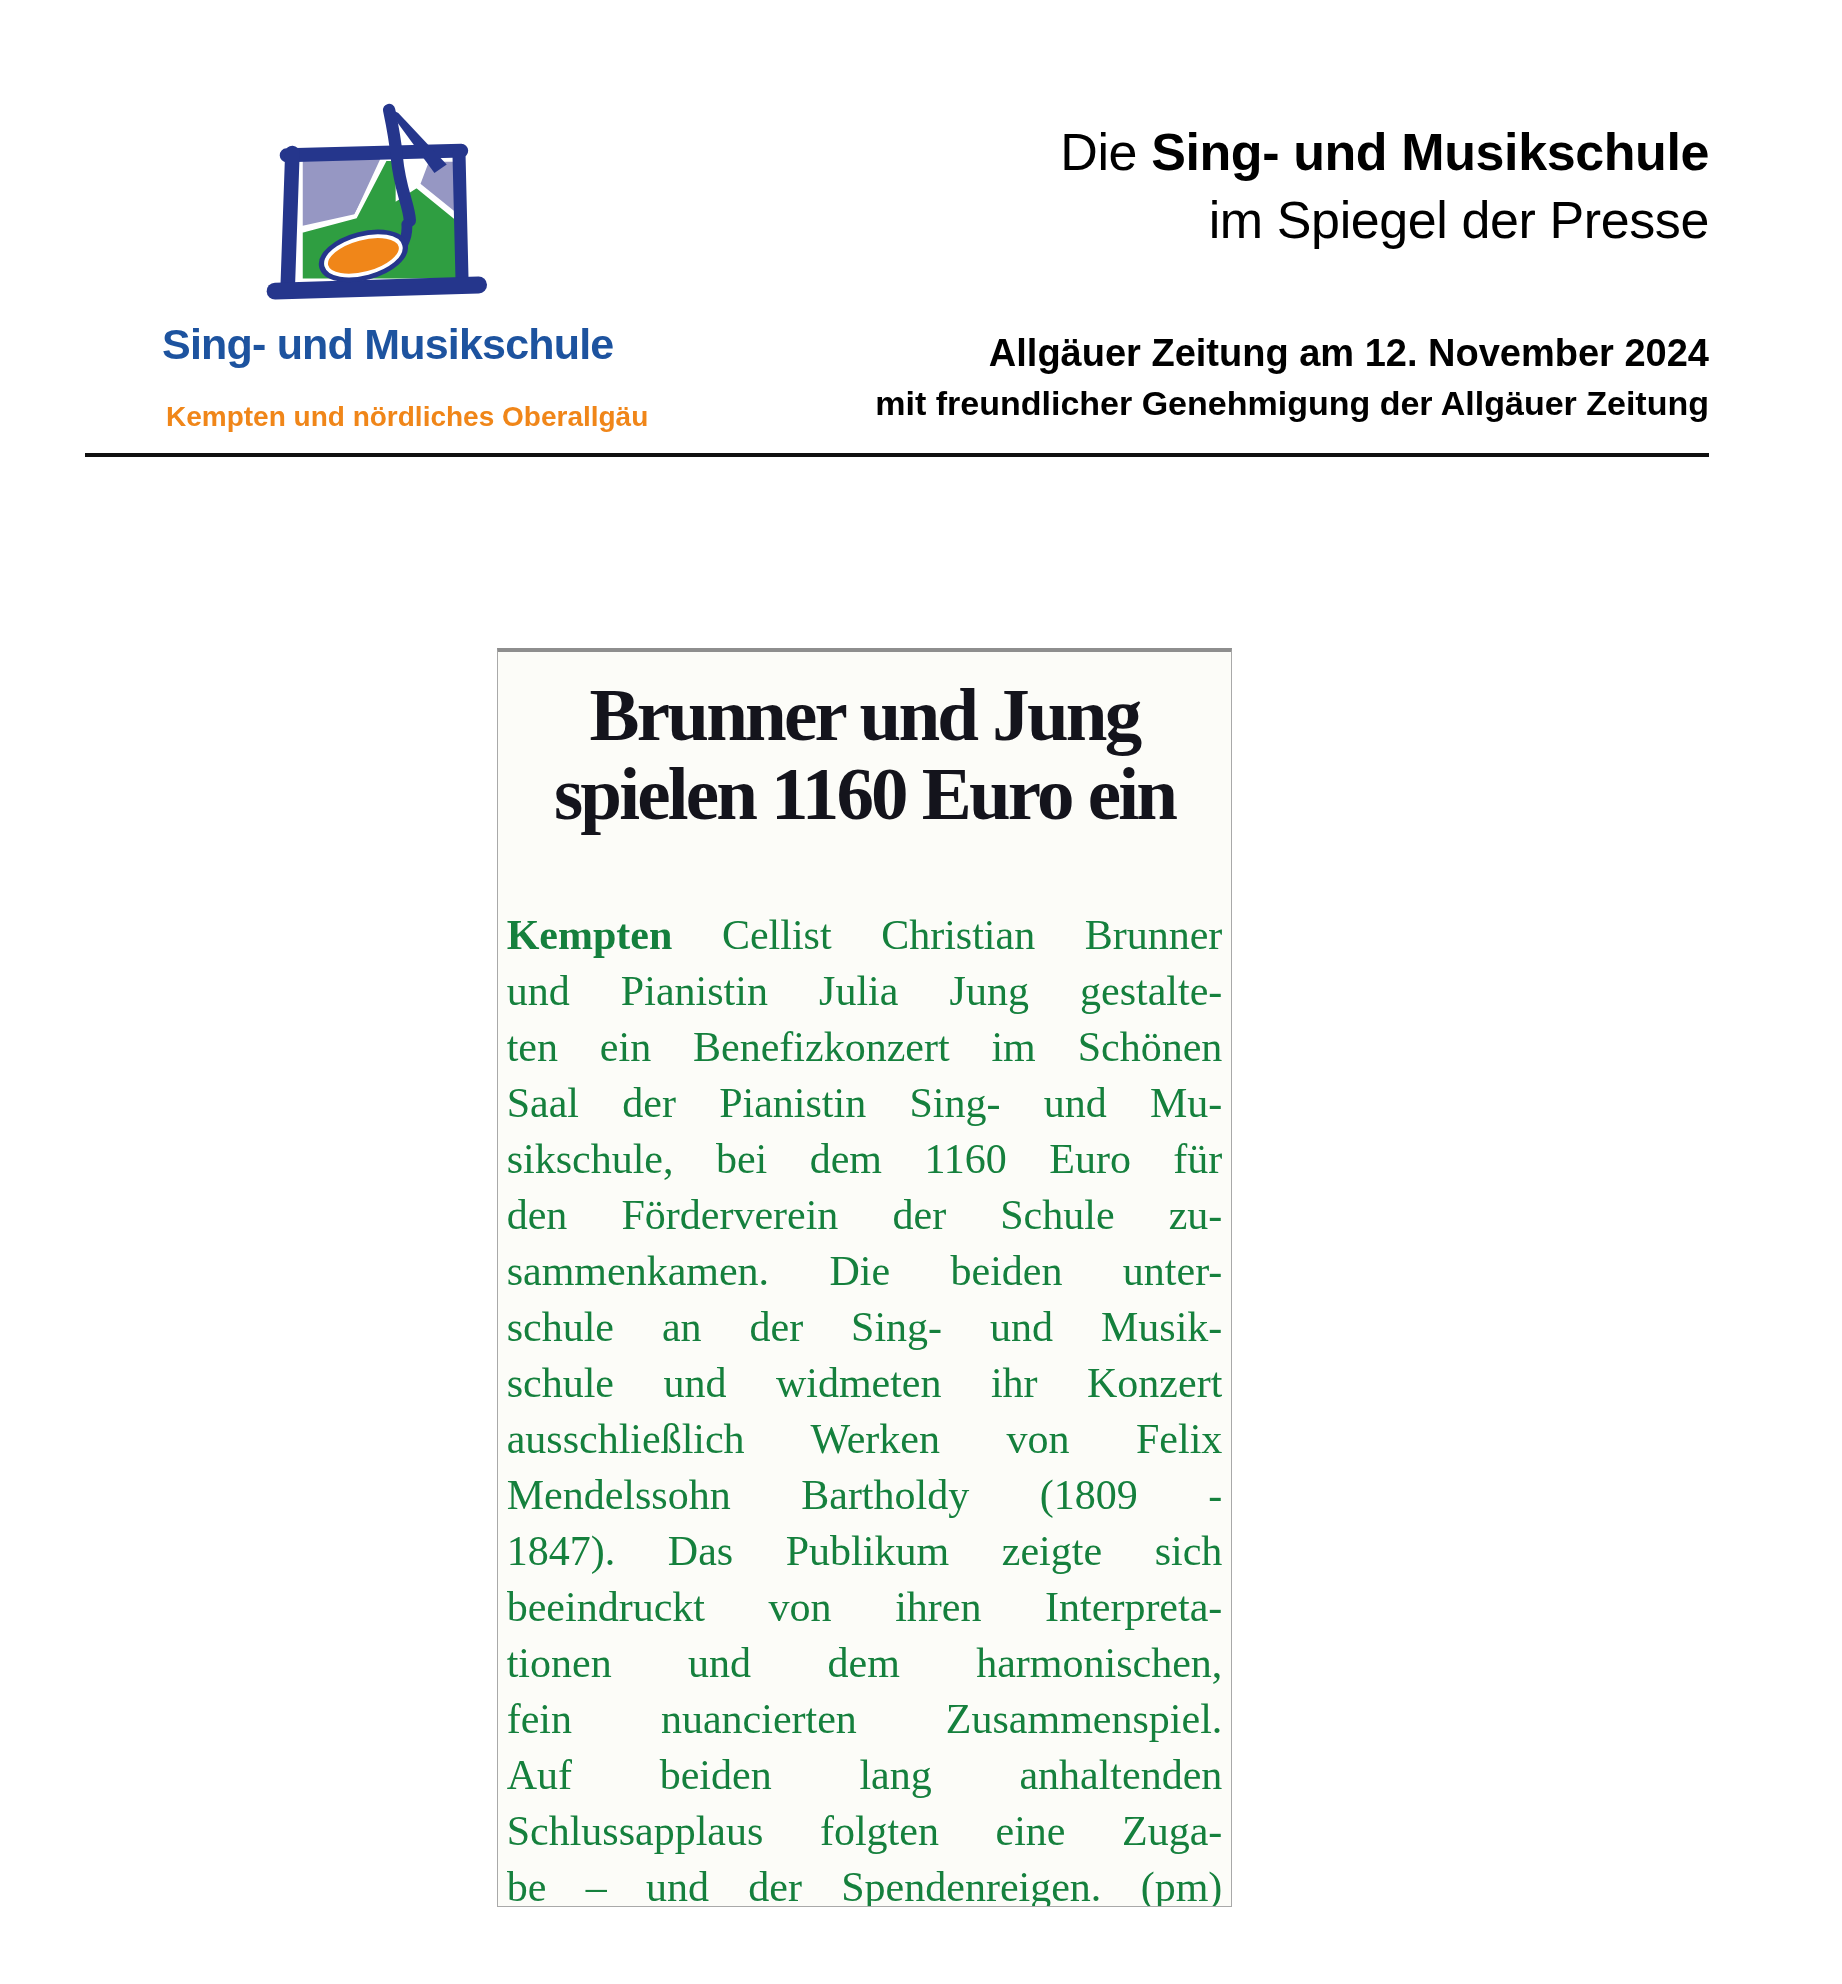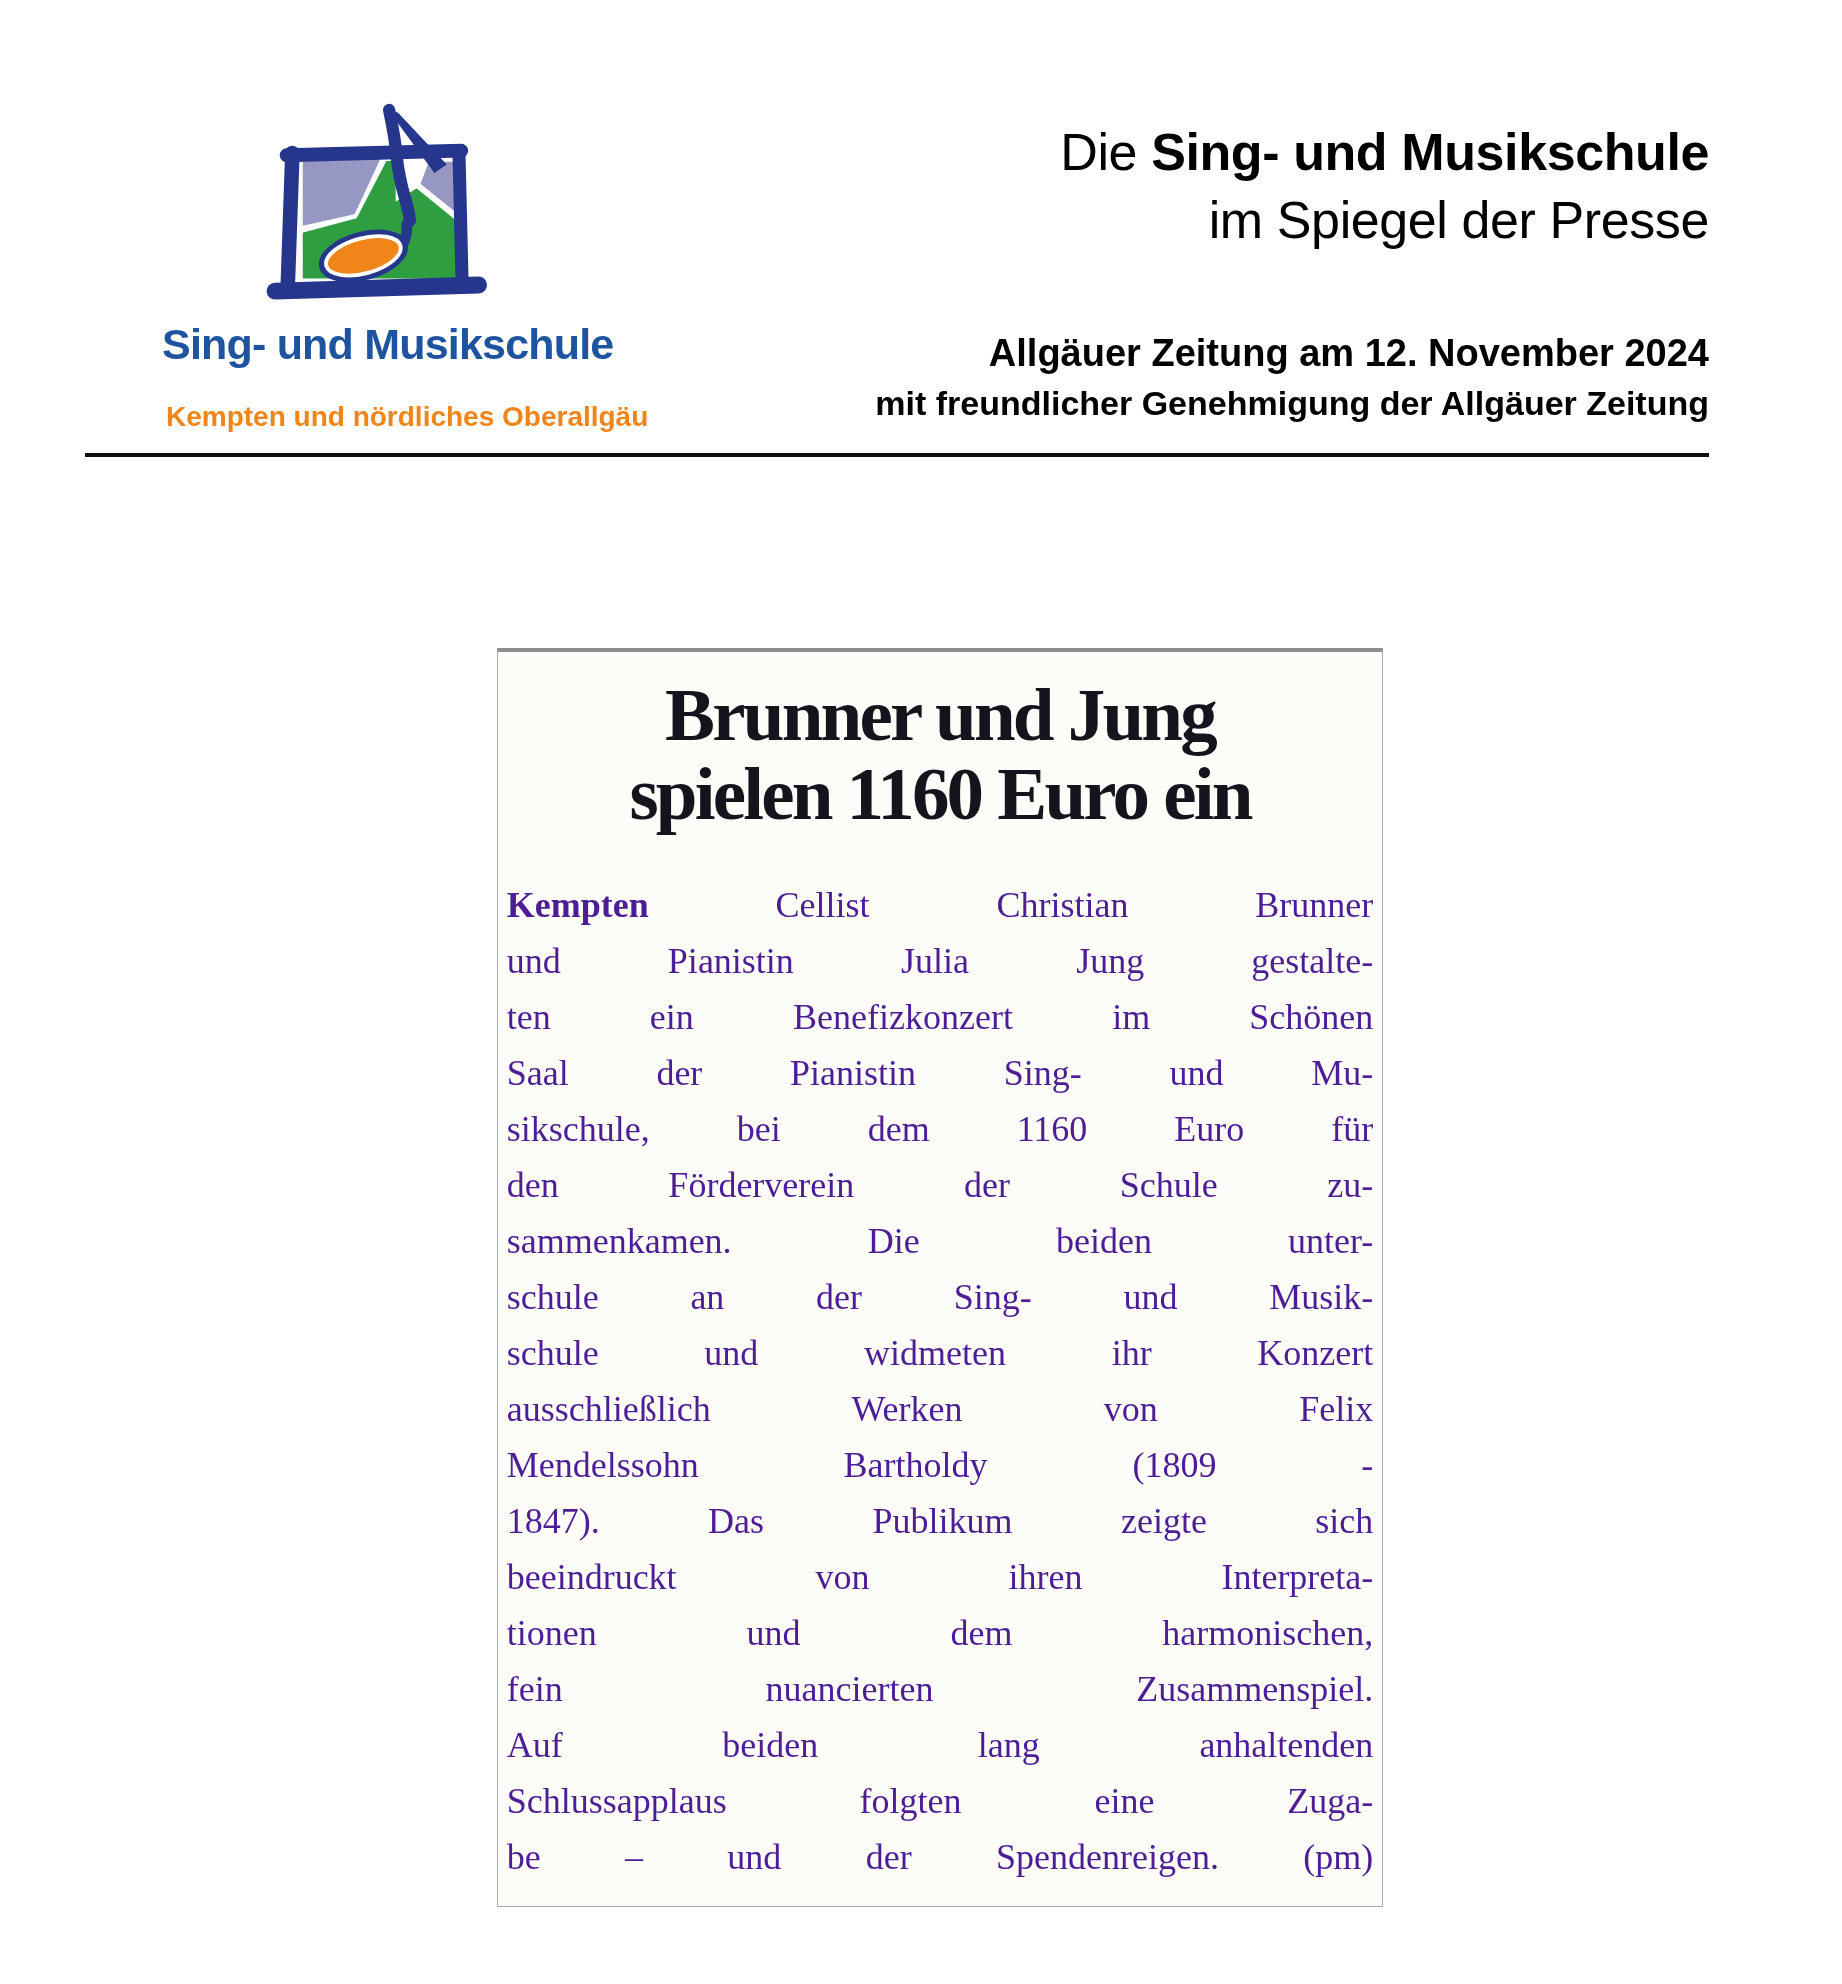--- a/index.html
+++ b/index.html
@@ -29,32 +29,32 @@
     text-align:right;color:#000;margin-left:20px;
   }
   .hdr-l1,.hdr-l2{font-size:52px;line-height:68px;letter-spacing:-0.4px;white-space:nowrap;}
   .hdr-l1 .bold{font-weight:700;}
   .hdr-l3{font-size:38px;line-height:48px;font-weight:700;margin-top:75px;white-space:nowrap;}
   .hdr-l4{font-size:34px;line-height:44px;font-weight:700;margin-top:4px;white-space:nowrap;}
   
   .rule-top{position:absolute;left:85px;top:453px;width:1624px;height:3.6px;background:#101010;}
   
   .clipping{
-    position:absolute;left:497px;top:648px;width:886px;height:1259px;
+    position:absolute;left:497px;top:648px;width:735px;height:1259px;
     box-sizing:border-box;background:#fcfcf8;
     border:1.6px solid #a9a9a9;border-top:4px solid #8e8e8e;
     padding:23px 8.7px 0 8.7px;overflow:hidden;
     font-family:"Liberation Serif",serif;
   }
   .headline{
     font-weight:700;font-size:75px;line-height:79px;letter-spacing:-2.8px;
     text-align:center;white-space:nowrap;color:#14141c;
   }
   .article-body{
-    margin-top:44px;font-size:36px;line-height:56px;color:#4c1d95;
+    margin-top:74px;font-size:42px;line-height:56px;color:#15803d;
   }
   .bline{
     text-align:justify;text-align-last:justify;
     height:56px;overflow:hidden;white-space:nowrap;
   }
   .bline b{font-weight:700;}
 </style>
 </head>
 <body>
 

